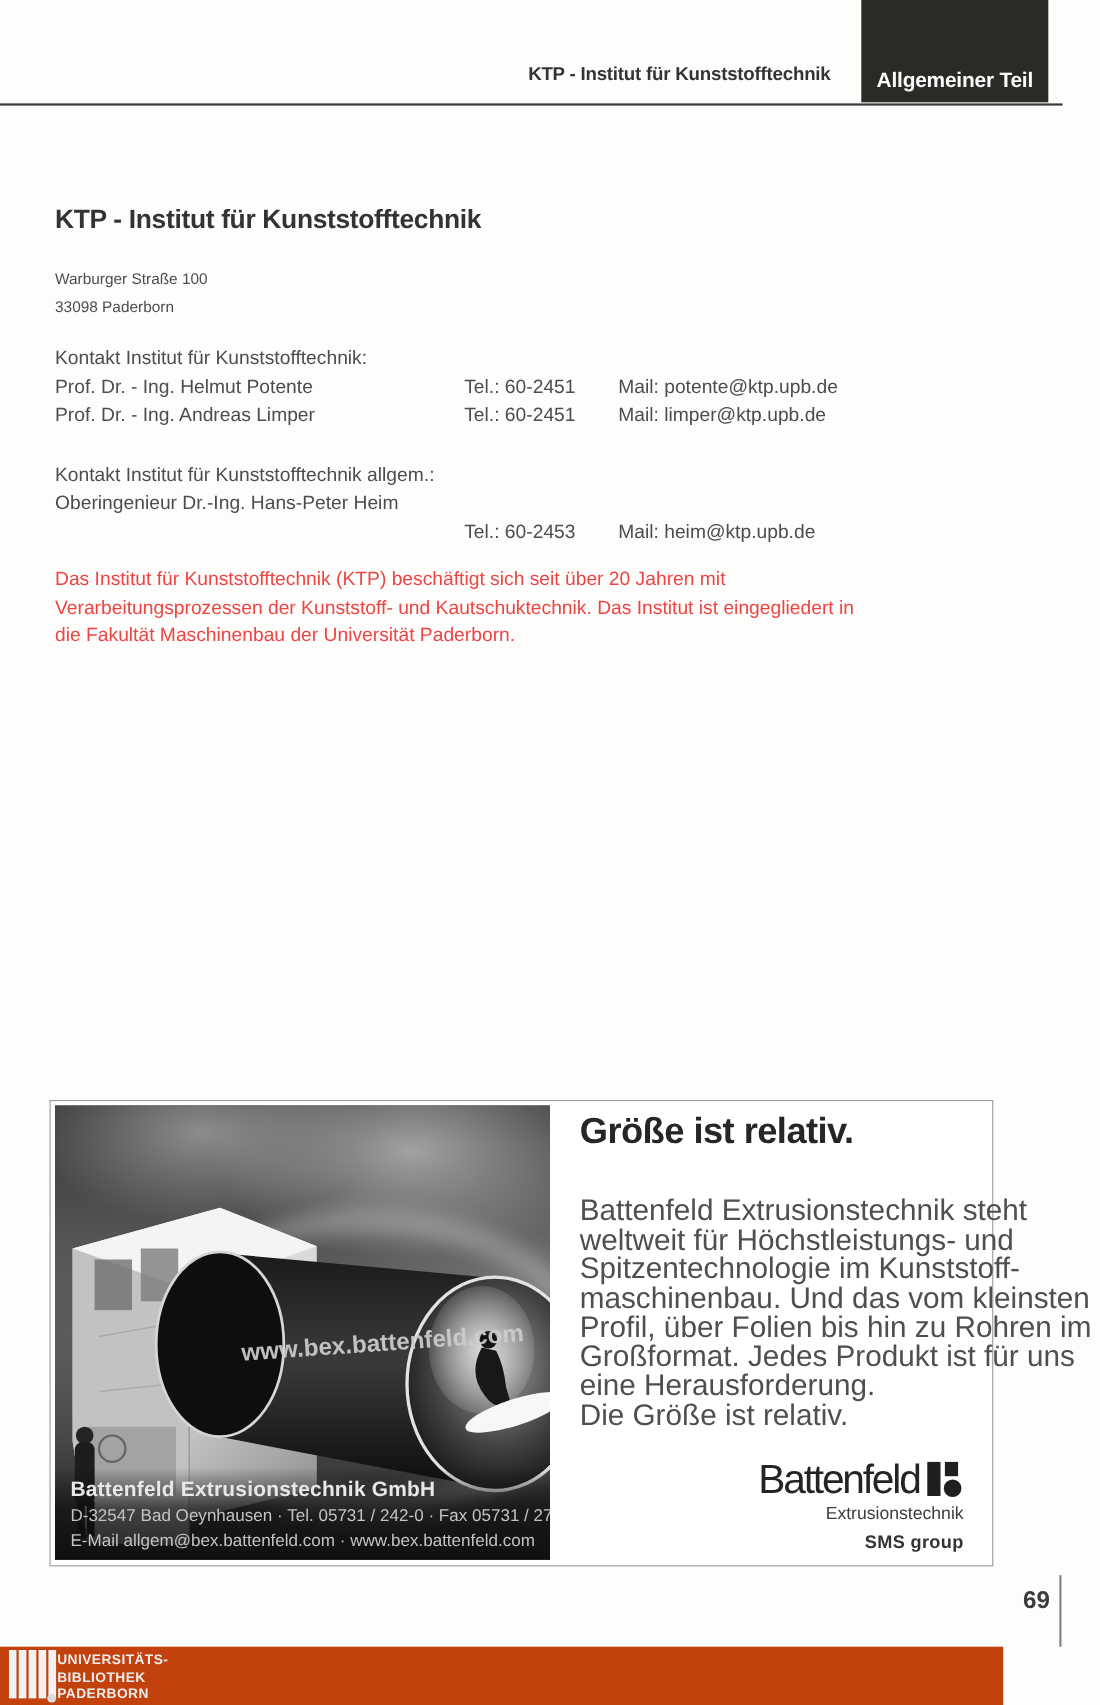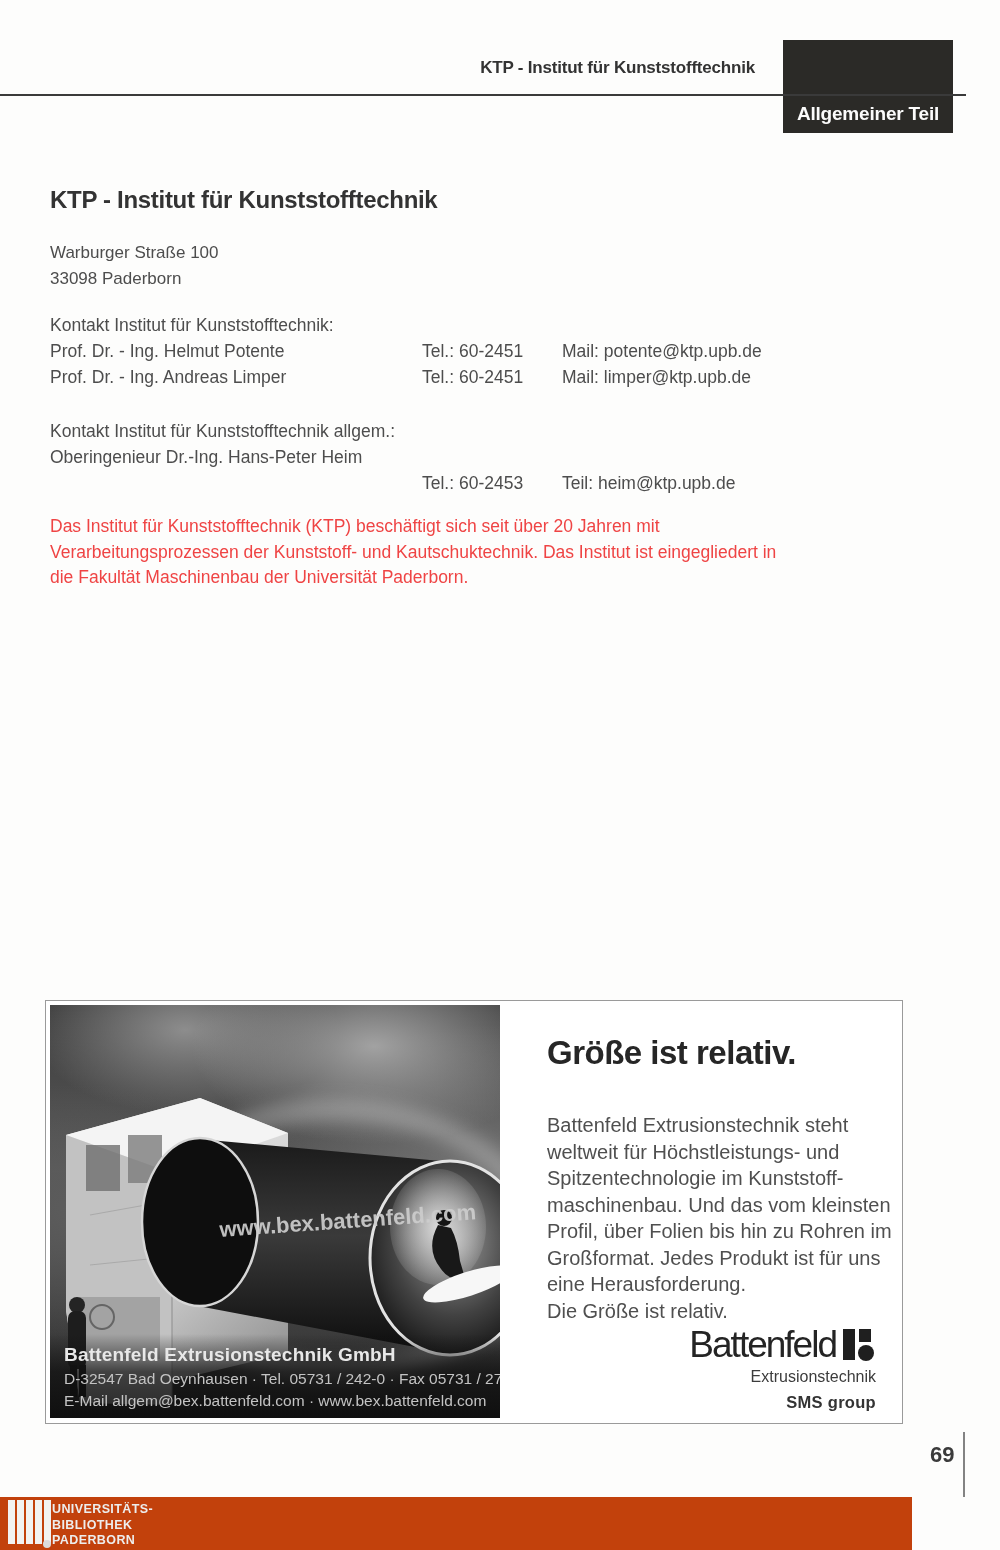--- a/index.html
+++ b/index.html
@@ -15,37 +15,37 @@
 
   
   .breadcrumb{
     position:absolute;top:58px;right:245px;
     font-size:17px;font-weight:bold;color:#333;
     letter-spacing:-0.2px;white-space:nowrap;
   }
   .section-box{
     position:absolute;left:783px;top:0;width:170px;height:93px;
     display:flex;align-items:flex-end;justify-content:center;
-    padding-bottom:8px;box-sizing:border-box;margin-top:40px;
+    padding-bottom:8px;box-sizing:border-box;
   }
   .section-box span{
     color:#fbfbfb;font-size:19px;font-weight:bold;letter-spacing:-0.2px;white-space:nowrap;
   }
   .header-rule{
     position:absolute;left:0;top:94px;width:966px;height:2px;background:#3a3a3a;
   }
 
   
   .title{
     position:absolute;left:50px;top:186px;
     font-size:24px;font-weight:bold;color:#333;letter-spacing:-0.3px;
   }
   .address{
     position:absolute;left:50px;top:240px;
-    font-size:17px;line-height:26px;color:#4d4d4d;
+    font-size:14px;line-height:26px;color:#4d4d4d;
   }
   .contact-block{
     position:absolute;left:50px;width:740px;
     font-size:17.5px;line-height:26px;color:#4d4d4d;
   }
   .cb1{top:312px;}
   .cb2{top:418px;}
   .contact-row{display:flex;}
   .col-name{width:372px;}
   .col-tel{width:140px;}
@@ -74,27 +74,27 @@
   .ad-photo svg{position:absolute;left:0;top:0;}
   .photo-caption{
     position:absolute;left:0;bottom:0;width:100%;box-sizing:border-box;
     padding:10px 12px 8px 14px;
     background:linear-gradient(180deg, rgba(20,20,20,0) 0%, rgba(15,15,15,0.72) 45%, rgba(10,10,10,0.85) 100%);
   }
   .photo-caption .company{font-size:19px;font-weight:bold;color:#e8e8e8;letter-spacing:0.2px;}
   .photo-caption .small{font-size:15.5px;color:#c3c3c3;margin-top:4px;white-space:nowrap;}
 
   .ad-text{
-    position:absolute;left:481px;top:33px;width:360px;margin-left:20px;
+    position:absolute;left:481px;top:8px;width:360px;
   }
   .ad-headline{
     font-size:33px;font-weight:bold;color:#262626;letter-spacing:-0.5px;white-space:nowrap;
   }
   .ad-body{
-    margin-top:40px;font-size:20px;line-height:26.5px;color:#4f4f4f;
+    margin-top:40px;font-size:27px;line-height:26.5px;color:#4f4f4f;
   }
   .ad-body div{white-space:nowrap;}
 
   .ad-logo{
     position:absolute;right:26px;top:326px;text-align:right;
   }
   .brand-row{display:flex;align-items:flex-start;justify-content:flex-end;}
   .brand-word{
     font-size:37px;font-weight:normal;color:#242424;letter-spacing:-2px;line-height:36px;
   }
@@ -152,21 +152,21 @@
       <div class="col-mail">Mail: limper@ktp.upb.de</div>
     </div>
   </div>
 
   <div class="contact-block cb2">
     <div>Kontakt Institut für Kunststofftechnik allgem.:</div>
     <div>Oberingenieur Dr.-Ing. Hans-Peter Heim</div>
     <div class="contact-row">
       <div class="col-name"></div>
       <div class="col-tel">Tel.: 60-2453</div>
-      <div class="col-mail">Teil: heim@ktp.upb.de</div>
+      <div class="col-mail">Mail: heim@ktp.upb.de</div>
     </div>
   </div>
 
   <div class="description">Das Institut für Kunststofftechnik (KTP) beschäftigt sich seit über 20 Jahren mit Verarbeitungsprozessen der Kunststoff- und Kautschuktechnik. Das Institut ist eingegliedert in die Fakultät Maschinenbau der Universität Paderborn.</div>
 
   <div class="ad">
 
     <div class="ad-photo">
       <svg width="450" height="413" viewBox="0 0 450 413">
         <defs>

